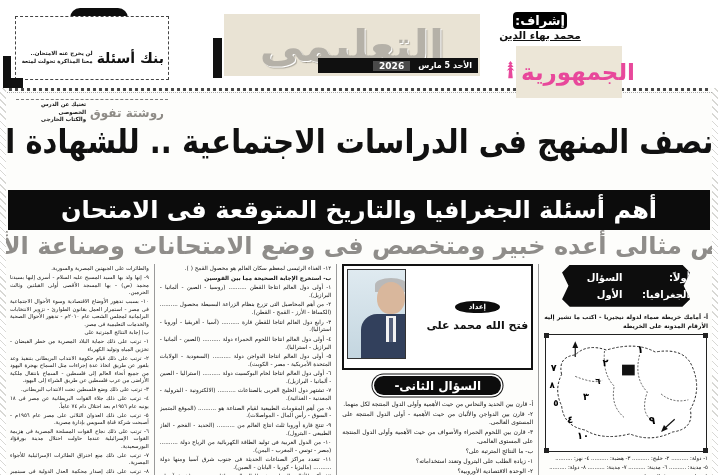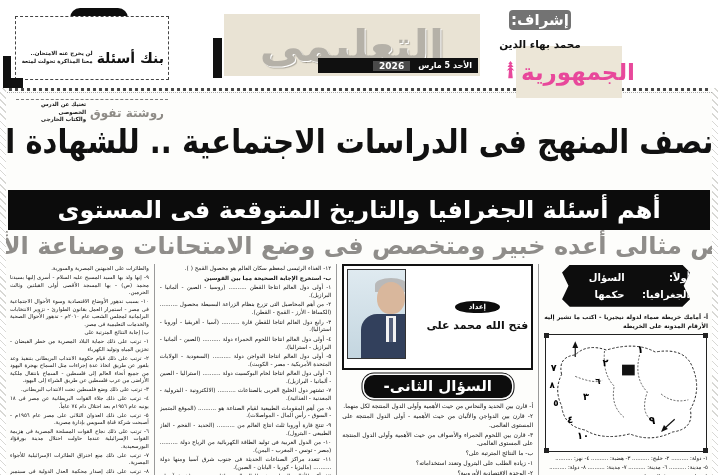--- a/index.html
+++ b/index.html
@@ -23,23 +23,23 @@
             border-left:8px solid #111;border-bottom:10px solid #111;}
   .mast-bar{position:absolute;left:213px;top:38px;width:9px;height:40px;background:#111;}
   .masthead{position:absolute;left:224px;top:14px;width:256px;height:62px;background:#e9e3d4;}
   .mast-title{position:absolute;inset:0;display:flex;align-items:center;justify-content:center;
               font-size:44px;font-weight:800;color:#b5b1a8;letter-spacing:-1px;
               text-shadow:1px 1px 0 #fff,2px 2px 1px rgba(0,0,0,.25);}
   .date-strip{position:absolute;right:2px;bottom:3px;height:15px;width:148px;background:#101010;
               display:flex;align-items:center;gap:8px;padding:0 6px;color:#fff;font-size:8px;font-weight:700;}
   .year-box{background:#4a4a4a;color:#fff;padding:0 6px;font-size:9px;font-weight:800;direction:ltr;}
   .supervise{position:absolute;right:132px;top:10px;text-align:center;width:92px;}
-  .sup-tag{display:inline-block;background:#737373;color:#fff;font-size:15px;font-weight:800;
+  .sup-tag{display:inline-block;background:#000000;color:#fff;font-size:13px;font-weight:800;
            border-radius:4px;padding:1px 2px;}
-  .sup-name{font-size:10.5px;font-weight:800;margin-top:8px;white-space:nowrap;}
+  .sup-name{font-size:10.5px;font-weight:800;margin-top:0;white-space:nowrap;text-decoration:underline;}
   .logo-box{position:absolute;right:22px;top:14px;width:106px;height:52px;background:#ece6d7;
             display:flex;align-items:center;justify-content:center;gap:3px;}
   .logo-title{font-size:23px;font-weight:800;white-space:nowrap;}
   .pageno{position:absolute;right:-60px;top:8px;width:58px;height:68px;}
   .pageno .swoosh{position:absolute;right:-1px;bottom:-1px;width:28px;height:28px;background:#9b9b9b;
                   border-radius:0 0 20px 0;}
   .pageno .nbox{position:absolute;inset:0;background:#0d0d0d;border-radius:10px;display:flex;
                 align-items:center;justify-content:center;}
   .pageno .num{color:#fff;font-size:38px;font-weight:800;direction:ltr;}
   .dotrule{border-top:3px dotted #4a4a4a;margin:0 2px;}
@@ -83,21 +83,21 @@
             background:linear-gradient(#dfeaf0,#c4d6e0);}
   .po-head{position:absolute;left:29px;top:12px;width:28px;height:32px;background:#d9b79c;
            border-radius:50% 50% 46% 46%;}
   .po-hair{position:absolute;left:27px;top:8px;width:32px;height:14px;background:#b9b9b9;
            border-radius:50% 50% 0 0;}
   .po-body{position:absolute;left:13px;top:44px;width:60px;height:46px;background:#32405c;
            border-radius:16px 16px 0 0;}
   .po-shirt{position:absolute;left:38px;top:46px;width:10px;height:26px;background:#f2f2f2;}
   .po-tie{position:absolute;left:41px;top:48px;width:4px;height:24px;background:#55607a;}
   .q2-wrap{margin:5px auto 3px;text-align:center;}
-  .q2-pill{display:inline-block;background:#0d0d0d;color:#fff;font-size:15px;font-weight:800;
+  .q2-pill{display:inline-block;background:#0d0d0d;color:#fff;font-size:12px;font-weight:800;
            padding:2.5px 20px;border-radius:10px;box-shadow:0 0 0 1.5px #fff,0 0 0 2.5px #111;}
 
   
   .col-mcq{width:178px;}
   .col-mcq .t{font-size:5.7px;line-height:1.38;}
 
   
   .col-history{width:144px;display:flex;flex-direction:column;}
   .col-history .list{flex:1;overflow:hidden;}
   .col-history .t{font-size:5.4px;line-height:1.38;}
@@ -162,30 +162,30 @@
       </div>
     </div>
     <div class="corner-l"></div>
   </header>
 
   <div class="dotrule"></div>
   <div class="wavyrule"></div>
 
   <h1 class="headline">مراجعة نصف المنهج فى الدراسات الاجتماعية .. للشهادة الإعدادية</h1>
   <div class="bar">
-    <span>أهم أسئلة الجغرافيا والتاريخ المتوقعة فى المستوى</span>
+    <span>أهم أسئلة الجغرافيا والتاريخ المتوقعة فى الامتحان</span>
   </div>
   <div class="subline">تلخيص مثالى أعده خبير ومتخصص فى وضع الامتحانات وصناعة الأوائل</div>
 
   <main class="cols">
 
     <section class="col col-geo">
       <div class="geo-badge">
         <span>أولاً: الجغرافيا:</span>
-        <span>السؤال حكمها</span>
+        <span>السؤال الأول</span>
       </div>
       <p class="t bold">أ- أمامك خريطة صماء لدولة نيجيريا - اكتب ما تشير إليه الأرقام المدونة على الخريطة</p>
       <div class="map-frame">
         <span class="ctick ct-tl"></span><span class="ctick ct-tr"></span>
         <span class="ctick ct-bl"></span><span class="ctick ct-br"></span>
         <svg width="100%" height="112" viewBox="0 0 164 114">
           <path d="M16,40 Q12,22 30,20 Q42,8 62,15 Q92,6 112,17 Q142,12 150,32 Q160,55 148,76 Q152,96 130,99 Q108,110 86,101 Q58,108 40,97 Q18,93 16,72 Q8,56 16,40 Z" fill="none" stroke="#222" stroke-width="1" stroke-dasharray="2.5,1.8"></path>
           <path d="M60,16 Q58,40 70,52 Q66,72 80,84" fill="none" stroke="#333" stroke-width=".8" stroke-dasharray="2,1.6"></path>
           <path d="M30,42 Q50,50 58,46 M96,20 Q90,44 104,58 Q96,80 110,88 M118,60 Q130,70 146,66" fill="none" stroke="#333" stroke-width=".8" stroke-dasharray="2,1.6"></path>
           <rect x="78" y="30" width="13" height="11" fill="#111"></rect>

